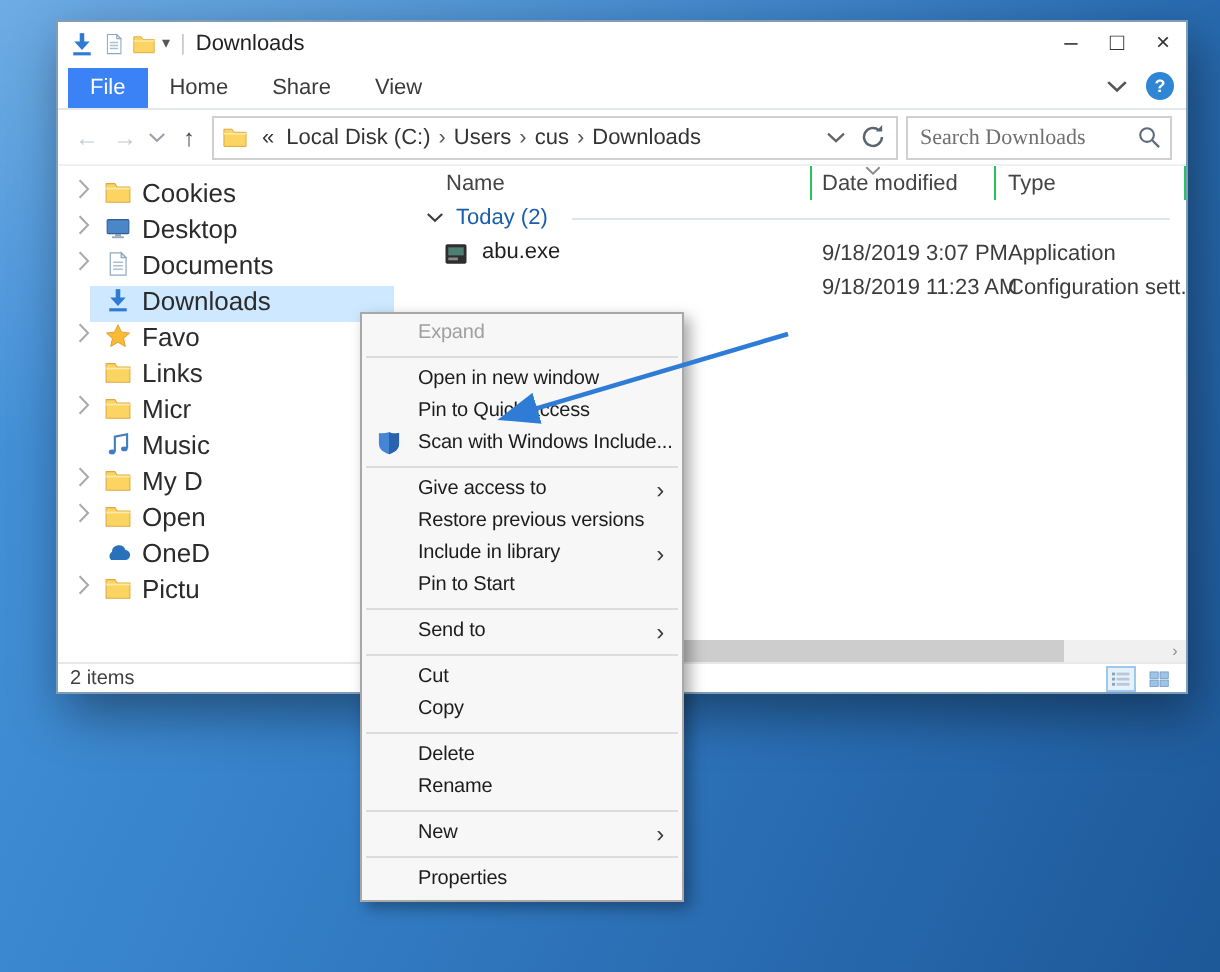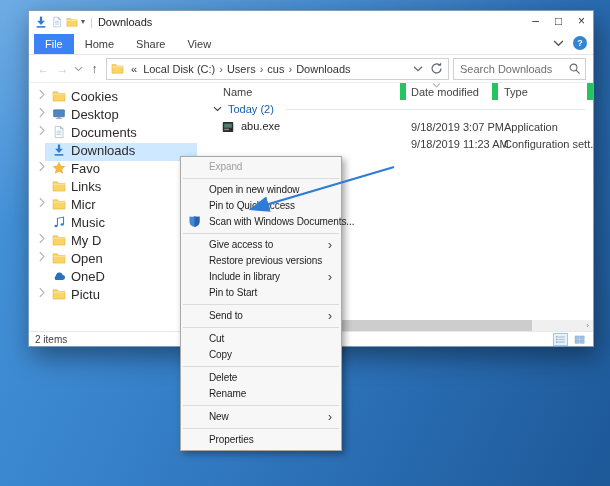--- a/index.html
+++ b/index.html
@@ -35,34 +35,34 @@
   .nav-btn{font-size:12px;color:#c3c9d2;width:15px;text-align:center}
   .nav-btn.enabled{color:#4a4a4a}
   .nav-chev{width:9px;height:6px;color:#9aa2ad}
   .addr-box{flex:1;height:22px;border:1px solid #d0d0d0;display:flex;align-items:center;padding:0 4px;font-size:11px;color:#333}
   .addr-folder{width:13px;height:13px;margin-right:4px;flex:0 0 13px}
   .crumb{padding:0 3px;white-space:nowrap}
   .crumb-sep{color:#555;padding:0 1px}
   .addr-chev{width:10px;height:6px;color:#666;margin-left:auto}
   .refresh-btn{width:15px;height:15px;margin-left:6px}
   .search-box{width:133px;height:22px;border:1px solid #d0d0d0;display:flex;align-items:center;padding:0 4px}
-  .search-box input{border:none;outline:none;flex:1;min-width:0;font-size:11px;font-family:Liberation Sans, sans-serif;color:#333;background:transparent}
+  .search-box input{border:none;outline:none;flex:1;min-width:0;font-size:11px;font-family:Liberation Serif, serif;color:#333;background:transparent}
   .search-box input::placeholder{color:#6f6f6f;opacity:1}
   .search-icon{width:13px;height:13px;flex:0 0 13px}
 
   .main{flex:1;display:flex;min-height:0;position:relative}
   .navpane{flex:0 0 168px;padding-top:6px;overflow:hidden}
   .nav-item{height:18px;display:flex;align-items:flex-start;font-size:13px;color:#2b2b2b;white-space:nowrap}
   .nav-item.selected{background:linear-gradient(to right,transparent 16px,#cde8ff 16px)}
   .expander{width:8px;height:11px;margin-left:9px;flex:0 0 8px}
   .nav-icon{width:14px;height:14px;margin:0 5px 0 6px;flex:0 0 14px}
 
   .filearea{flex:1;position:relative;min-width:0}
   .colheaders{height:17px;display:flex;font-size:11px;color:#444}
-  .colh{border-right:6px solid #22c55e;display:flex;align-items:center}
+  .colh{border-right:1px solid #22c55e;display:flex;align-items:center}
   .colh-name{width:209px;padding-left:26px}
   .colh-date{width:92px;padding-left:5px;position:relative}
   .colh-type{width:95px;padding-left:6px}
   .sort-chev{position:absolute;left:26px;top:0;width:9px;height:5px;color:#8a8a8a}
   .group-row{height:18px;display:flex;align-items:center;padding-left:16px;font-size:11px;color:#1a5dab}
   .group-chev{width:9px;height:6px;color:#3d3d3d;margin-right:6px}
   .group-line{flex:1;height:1px;background:#dde6ef;margin:0 8px 0 12px}
   .file-row{height:17px;display:flex;align-items:center;font-size:11px;color:#1f1f1f}
   .cell-name{width:209px;display:flex;padding-left:24px}
   .file-icon{width:14px;height:14px;margin-right:6px;flex:0 0 14px}
@@ -445,21 +445,21 @@
   <div class="context-menu" id="contextmenu">
       <div class="menu-item disabled"><span>Expand</span></div>
       <div class="menu-sep"></div>
       <div class="menu-item"><span>Open in new window</span></div>
       <div class="menu-item"><span>Pin to Quick access</span></div>
       <div class="menu-item"><span class="icon menu-icon">
           <svg viewBox="0 0 16 16">
             <path d="M8 1.4c2.2.9 4.3.9 6.2.5v6.7c0 3.2-2.8 5.2-6.2 6.3-3.4-1.1-6.2-3.1-6.2-6.3V1.9c1.9.4 4 0 6.2-.5z" fill="#4585d6"></path>
             <path d="M8 1.4c2.2.9 4.3.9 6.2.5v6.7c0 3.2-2.8 5.2-6.2 6.3z" fill="#2b62ae"></path>
           </svg>
-        </span><span>Scan with Windows Documents...</span></div>
+        </span><span>Scan with Windows Include...</span></div>
       <div class="menu-sep"></div>
       <div class="menu-item"><span>Give access to</span><span class="submenu-arrow">›</span></div>
       <div class="menu-item"><span>Restore previous versions</span></div>
       <div class="menu-item"><span>Include in library</span><span class="submenu-arrow">›</span></div>
       <div class="menu-item"><span>Pin to Start</span></div>
       <div class="menu-sep"></div>
       <div class="menu-item"><span>Send to</span><span class="submenu-arrow">›</span></div>
       <div class="menu-sep"></div>
       <div class="menu-item"><span>Cut</span></div>
       <div class="menu-item"><span>Copy</span></div>

